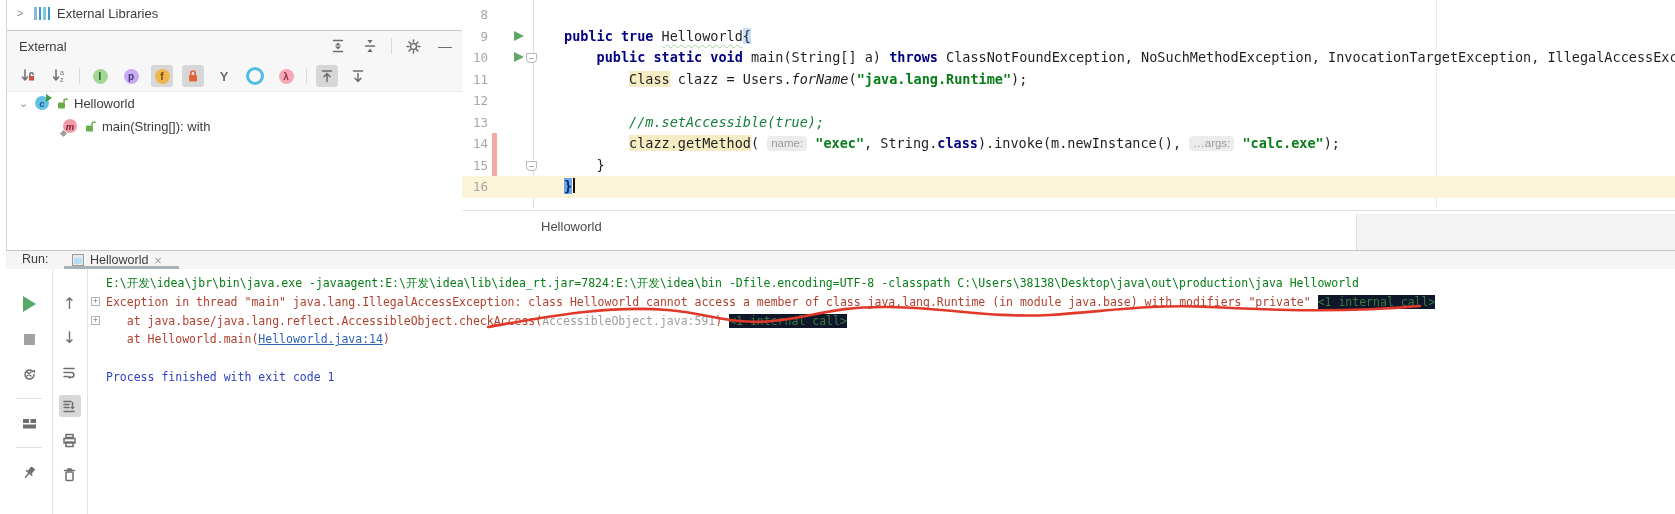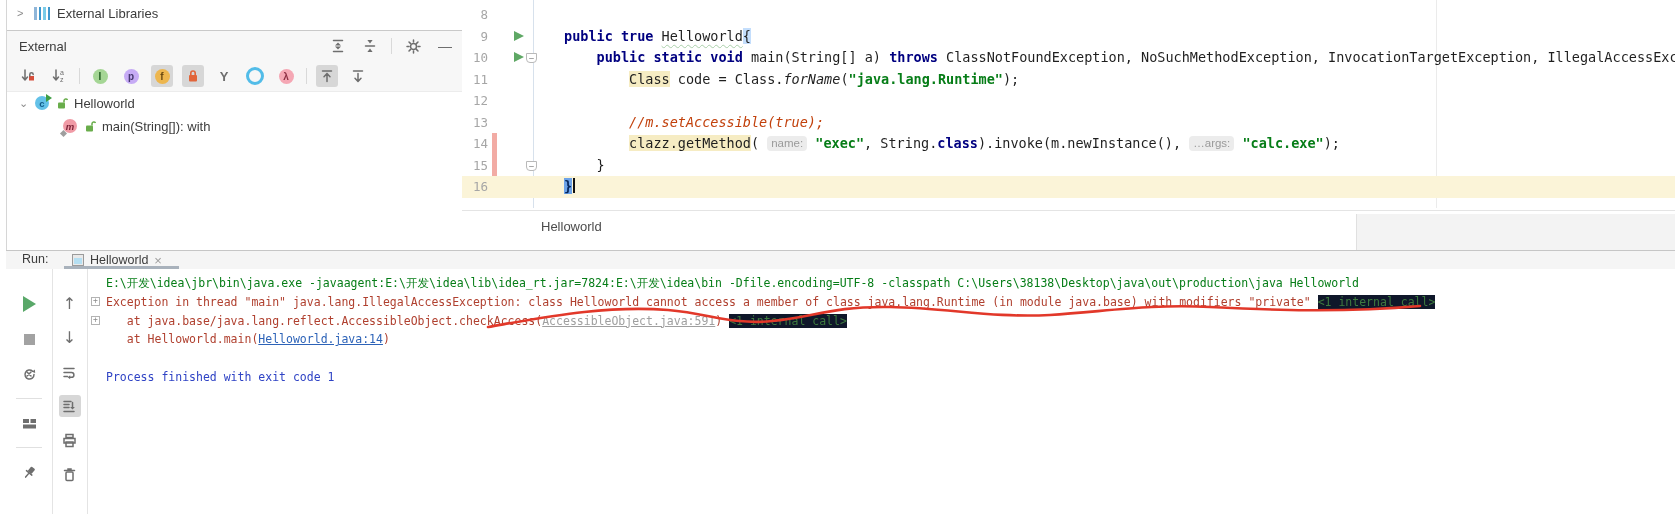--- a/index.html
+++ b/index.html
@@ -49,21 +49,21 @@
   .ln{position:absolute;left:0;top:0;width:26px;text-align:right;color:#a6a6a6;font-size:12.5px}
   .chg{position:absolute;left:30px;top:0;width:4.5px;height:21.5px;background:#f2aba4}
   .run-arrow{position:absolute;left:52px;top:5px;width:0;height:0;border-left:10px solid #5fa865;
      border-top:5.5px solid transparent;border-bottom:5.5px solid transparent}
   .fold{position:absolute;left:64px;top:6px;width:11px;height:10px;border:1px solid #b9b9b9;background:#fff;
      color:#8a8a8a;font-size:9px;line-height:8px;text-align:center;border-radius:0 0 4px 4px;box-sizing:border-box}
   .code{position:absolute;left:102px;top:0}
   .seg-p{color:#1f1f1f}
   .seg-kw{color:#000080;font-weight:bold}
   .seg-str{color:#067d17;font-weight:bold}
-  .seg-cmt{color:#c2410c;font-style:italic}
+  .seg-cmt{color:#15803d;font-style:italic}
   .seg-it{font-style:italic;color:#1f1f1f}
   .seg-hl{background:#f6ecc3;color:#1f1f1f}
   .seg-wavy{color:#1f1f1f;text-decoration:underline;text-decoration-style:wavy;
      text-decoration-color:#a9cfa9;text-decoration-thickness:1px;text-underline-offset:3px}
   .seg-brace-open{background:#c4defc}
   .seg-brace-close{background:#6da3e8;color:#06275c;font-weight:bold}
   .seg-chip{display:inline-block;background:#ececec;color:#9a9a9a;border-radius:4px;padding:0 4px;
      font-family:"Liberation Sans",sans-serif;font-size:11.5px;line-height:15px;vertical-align:1px}
   .seg-caret{display:inline-block;width:1.6px;height:15px;background:#111;vertical-align:-2px;margin-left:1px}
   #gutter-sep{position:absolute;left:71px;top:0;height:208px;border-left:1px solid #d7e1ec}
@@ -92,21 +92,21 @@
   .arrow-glyph{color:#6e6e6e;font-size:16px;line-height:1;font-family:"DejaVu Sans",sans-serif}
   
   #console{position:absolute;left:81px;top:0;right:0;bottom:0;padding:5px 0 0 19px;
      font-family:"DejaVu Sans Mono",monospace;font-size:11.5px;line-height:18.8px;white-space:pre}
   .con-line{position:relative;height:18.8px}
   .exp{position:absolute;left:-15px;top:4px;width:9px;height:9px;border:1px solid #b3b3b3;box-sizing:border-box;
      color:#8a8a8a;font-size:8px;line-height:6px;text-align:center;background:#fff}
   .seg-cmd{color:#067d17}
   .seg-err{color:#b0402f}
   .seg-internal{color:#3d7a3f;background:#0f172a}
-  .seg-link-gray{color:#9f9f9f;text-decoration:underline}
+  .seg-link-gray{color:#9f9f9f;}
   .seg-link-blue{color:#2d63b8;text-decoration:underline}
   .seg-proc{color:#2f43c5}
   #annotation{position:absolute;left:0;top:0;pointer-events:none}
   svg .st{stroke:#6e6e6e;stroke-width:1.5;fill:none;stroke-linecap:round}
   svg .stf{fill:#6e6e6e;stroke:none}
 </style>
 </head>
 <body>
 
 <div id="root">
@@ -248,21 +248,21 @@
     </div>
   </div>
 
   <div id="editor">
     <div id="gutter-sep"></div>
     <div id="margin-line"></div>
     <div id="code-lines">
         <div class="ed-line"><span class="ln">8</span><span class="code"></span></div>
         <div class="ed-line"><span class="ln">9</span><div class="run-arrow"></div><span class="code"><span class="seg-kw">public true </span><span class="seg-wavy">Helloworld</span><span class="seg-brace-open">{</span></span></div>
         <div class="ed-line"><span class="ln">10</span><div class="run-arrow"></div><div class="fold">−</div><span class="code"><span class="seg-p">    </span><span class="seg-kw">public static void </span><span class="seg-p">main(String[] a) </span><span class="seg-kw">throws </span><span class="seg-p">ClassNotFoundException, NoSuchMethodException, InvocationTargetException, IllegalAccessException,</span></span></div>
-        <div class="ed-line"><span class="ln">11</span><span class="code"><span class="seg-p">        </span><span class="seg-hl">Class</span><span class="seg-p"> code = Class.</span><span class="seg-it">forName</span><span class="seg-p">(</span><span class="seg-str">"java.lang.Runtime"</span><span class="seg-p">);</span></span></div>
+        <div class="ed-line"><span class="ln">11</span><span class="code"><span class="seg-p">        </span><span class="seg-hl">Class</span><span class="seg-p"> clazz = Users.</span><span class="seg-it">forName</span><span class="seg-p">(</span><span class="seg-str">"java.lang.Runtime"</span><span class="seg-p">);</span></span></div>
         <div class="ed-line"><span class="ln">12</span></div>
         <div class="ed-line"><span class="ln">13</span><span class="code"><span class="seg-p">        </span><span class="seg-cmt">//m.setAccessible(true);</span></span></div>
         <div class="ed-line"><span class="ln">14</span><div class="chg"></div><span class="code"><span class="seg-p">        </span><span class="seg-hl">clazz.getMethod</span><span class="seg-p">( </span><span class="seg-chip">name:</span><span class="seg-p"> </span><span class="seg-str">"exec"</span><span class="seg-p">, String.</span><span class="seg-kw">class</span><span class="seg-p">).invoke(m.newInstance(), </span><span class="seg-chip">…args:</span><span class="seg-p"> </span><span class="seg-str">"calc.exe"</span><span class="seg-p">);</span></span></div>
         <div class="ed-line"><span class="ln">15</span><div class="chg"></div><div class="fold">−</div><span class="code"><span class="seg-p">    }</span></span></div>
         <div class="ed-line cur"><span class="ln">16</span><span class="code"><span class="seg-brace-close">}</span><span class="seg-caret"></span></span></div>
       </div>
     <div id="breadcrumb-bar">
       <span id="breadcrumb-label">Helloworld</span>
       <div id="corner-gray"></div>
     </div>

